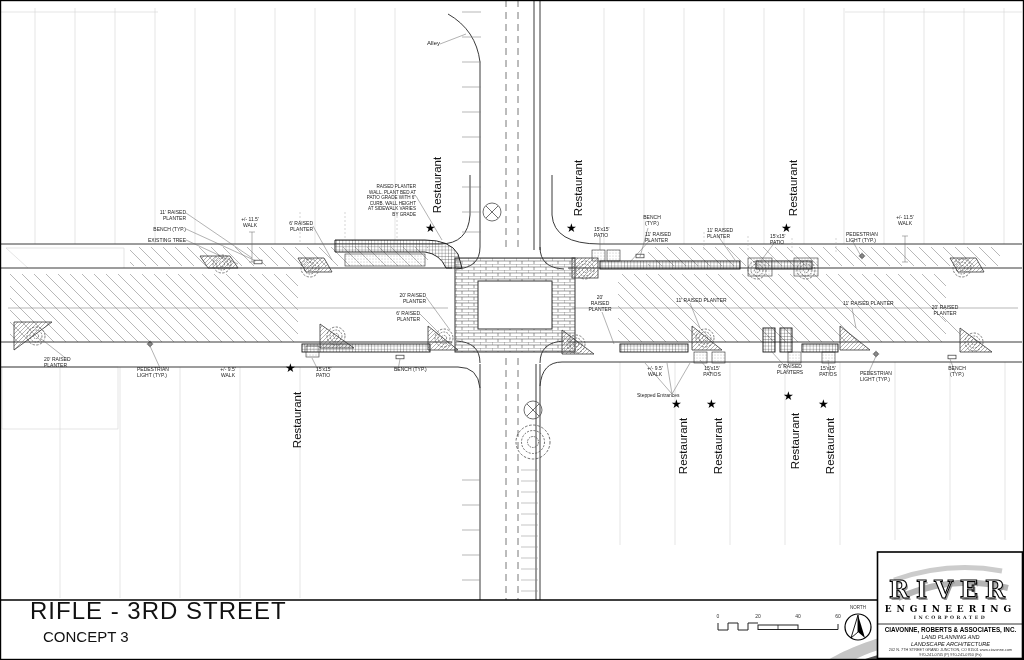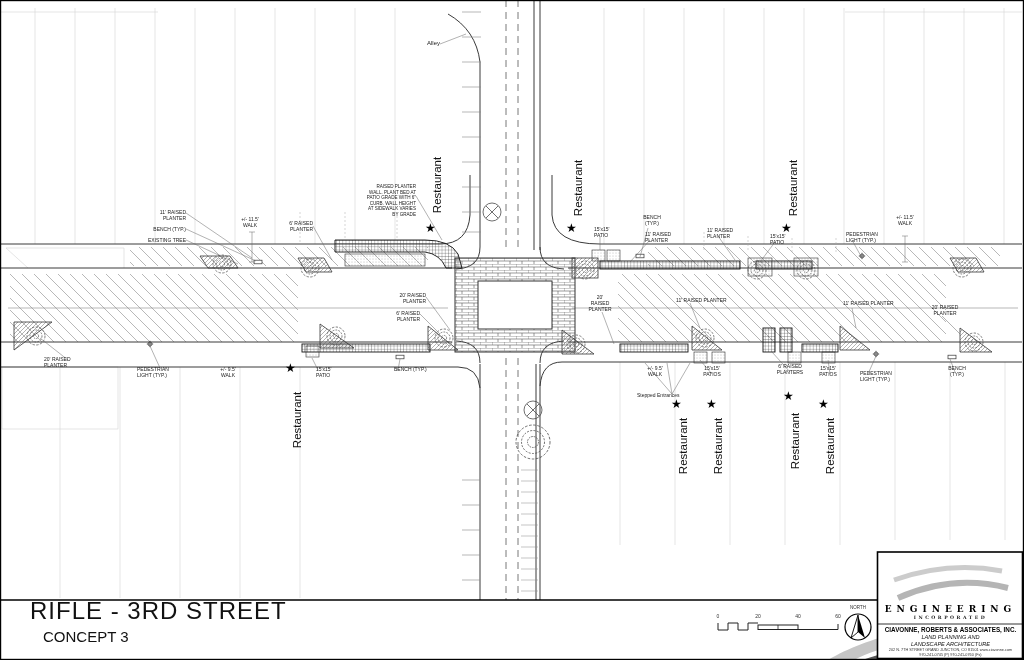--- a/index.html
+++ b/index.html
@@ -325,20 +325,21 @@
 <div class="rest" style="left:257px; top:414px;">Restaurant</div>
 <div class="rest" style="left:643px; top:440px;">Restaurant</div>
 <div class="rest" style="left:678px; top:440px;">Restaurant</div>
 <div class="rest" style="left:755px; top:435px;">Restaurant</div>
 <div class="rest" style="left:790px; top:440px;">Restaurant</div>
 
 <div class="plan-title">RIFLE - 3RD STREET</div>
 <div class="plan-sub">CONCEPT 3</div>
 
 <div class="logobox">
+  <div class="lg2">RIVER</div>
   <div class="lg3">ENGINEERING</div>
   <div class="lg4">INCORPORATED</div>
   <div class="firm1">CIAVONNE, ROBERTS &amp; ASSOCIATES, INC.</div>
   <div class="firm2">LAND PLANNING AND</div>
   <div class="firm3">LANDSCAPE ARCHITECTURE</div>
   <div class="firm4">202 N. 7TH STREET  GRAND JUNCTION, CO 81501   www.ciavonne.com</div>
   <div class="firm5">970-241-0745 (P)  970-241-0760 (Fx)</div>
 </div>
 
 </div>

